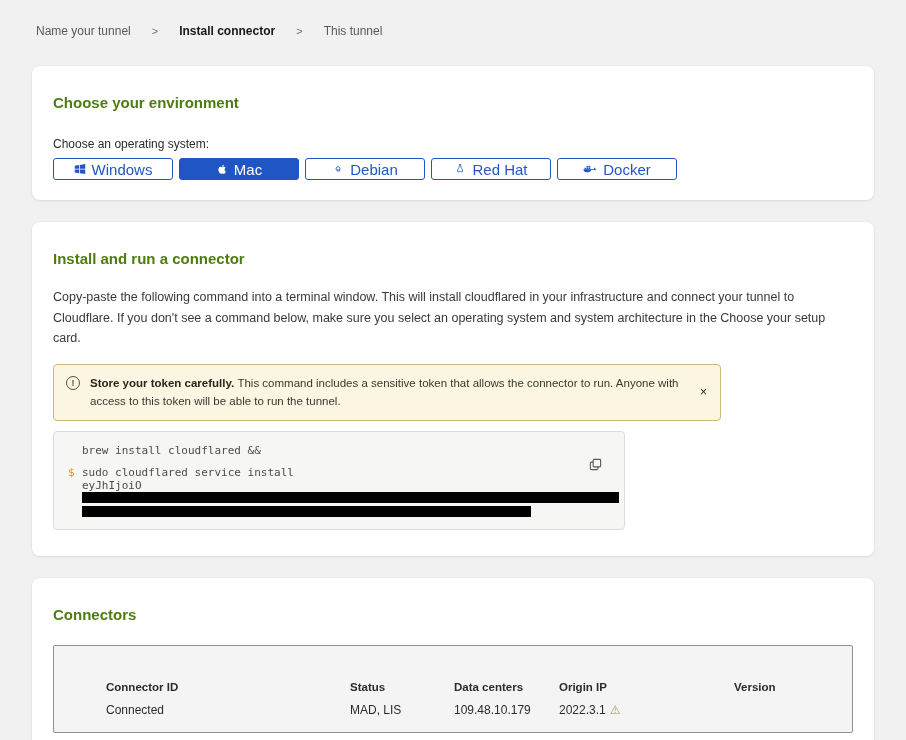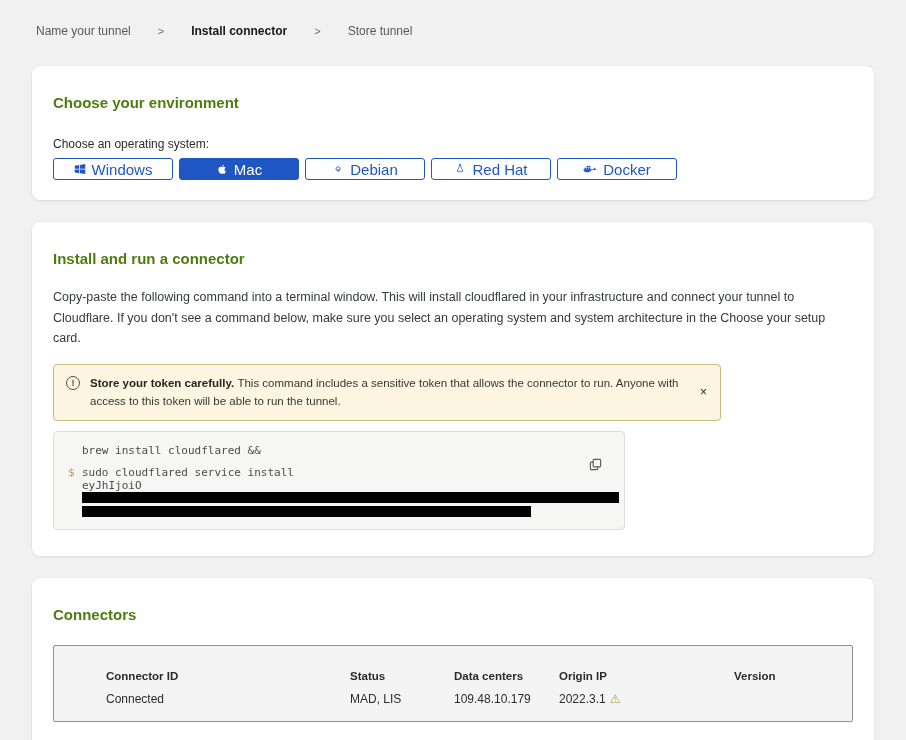--- a/index.html
+++ b/index.html
@@ -7,21 +7,21 @@
   body {
     background: #f1f1f2;
     font-family: "Liberation Sans", sans-serif;
     color: #17181a;
     overflow: hidden;
   }
   .page { padding: 24px 32px 0 32px; }
 
   
   .breadcrumb {
-    display: flex; align-items: center; gap: 27px;
+    display: flex; align-items: center; gap: 21px;
     font-size: 12px; color: #58595b;
     margin: 0 0 28px 4px;
     text-align: right;
   }
   .breadcrumb .crumb { cursor: pointer; }
   .breadcrumb .crumb.active { font-weight: bold; color: #17181a; }
   .breadcrumb .sep { color: #6d6e71; font-size: 11px; }
 
   
   .card {
@@ -104,21 +104,21 @@
   }
 
   
   .connectors-card { padding-bottom: 30px; }
   .connectors-card .card-title { margin-bottom: 22px; }
   .conn-table {
     width: 800px;
     background: #f4f4f4;
     border: 1px solid #909090;
     border-radius: 2px;
-    padding: 24px 10px 15px 52px;
+    padding: 35px 10px 15px 52px;
     display: grid;
     grid-template-columns: 244px 104px 105px 175px 1fr;
   }
   .conn-table .th {
     font-size: 11.5px; font-weight: bold; color: #2b2b2b;
     padding-bottom: 10px;
   }
   .conn-table .td { font-size: 12px; color: #2b2b2b; }
   .status-connected { color: #4c9a6f; }
   .version-warn-icon { color: #a39a41; font-size: 12px; margin-left: 4px; }
@@ -126,21 +126,21 @@
 </head>
 <body>
 
 <div class="page">
 
   <nav class="breadcrumb">
     <span class="crumb">Name your tunnel</span>
     <span class="sep">&gt;</span>
     <span class="crumb active">Install connector</span>
     <span class="sep">&gt;</span>
-    <span class="crumb">Store tunnel</span>
+    <span class="crumb">This tunnel</span>
   </nav>
 
   <section class="card env-card">
     <h2 class="card-title">Choose your environment</h2>
     <div class="os-label">Choose an operating system:</div>
     <div class="os-row">
 
       <button class="os-btn">
         <span>
           <svg viewBox="0 0 16 16" width="12" height="12">

